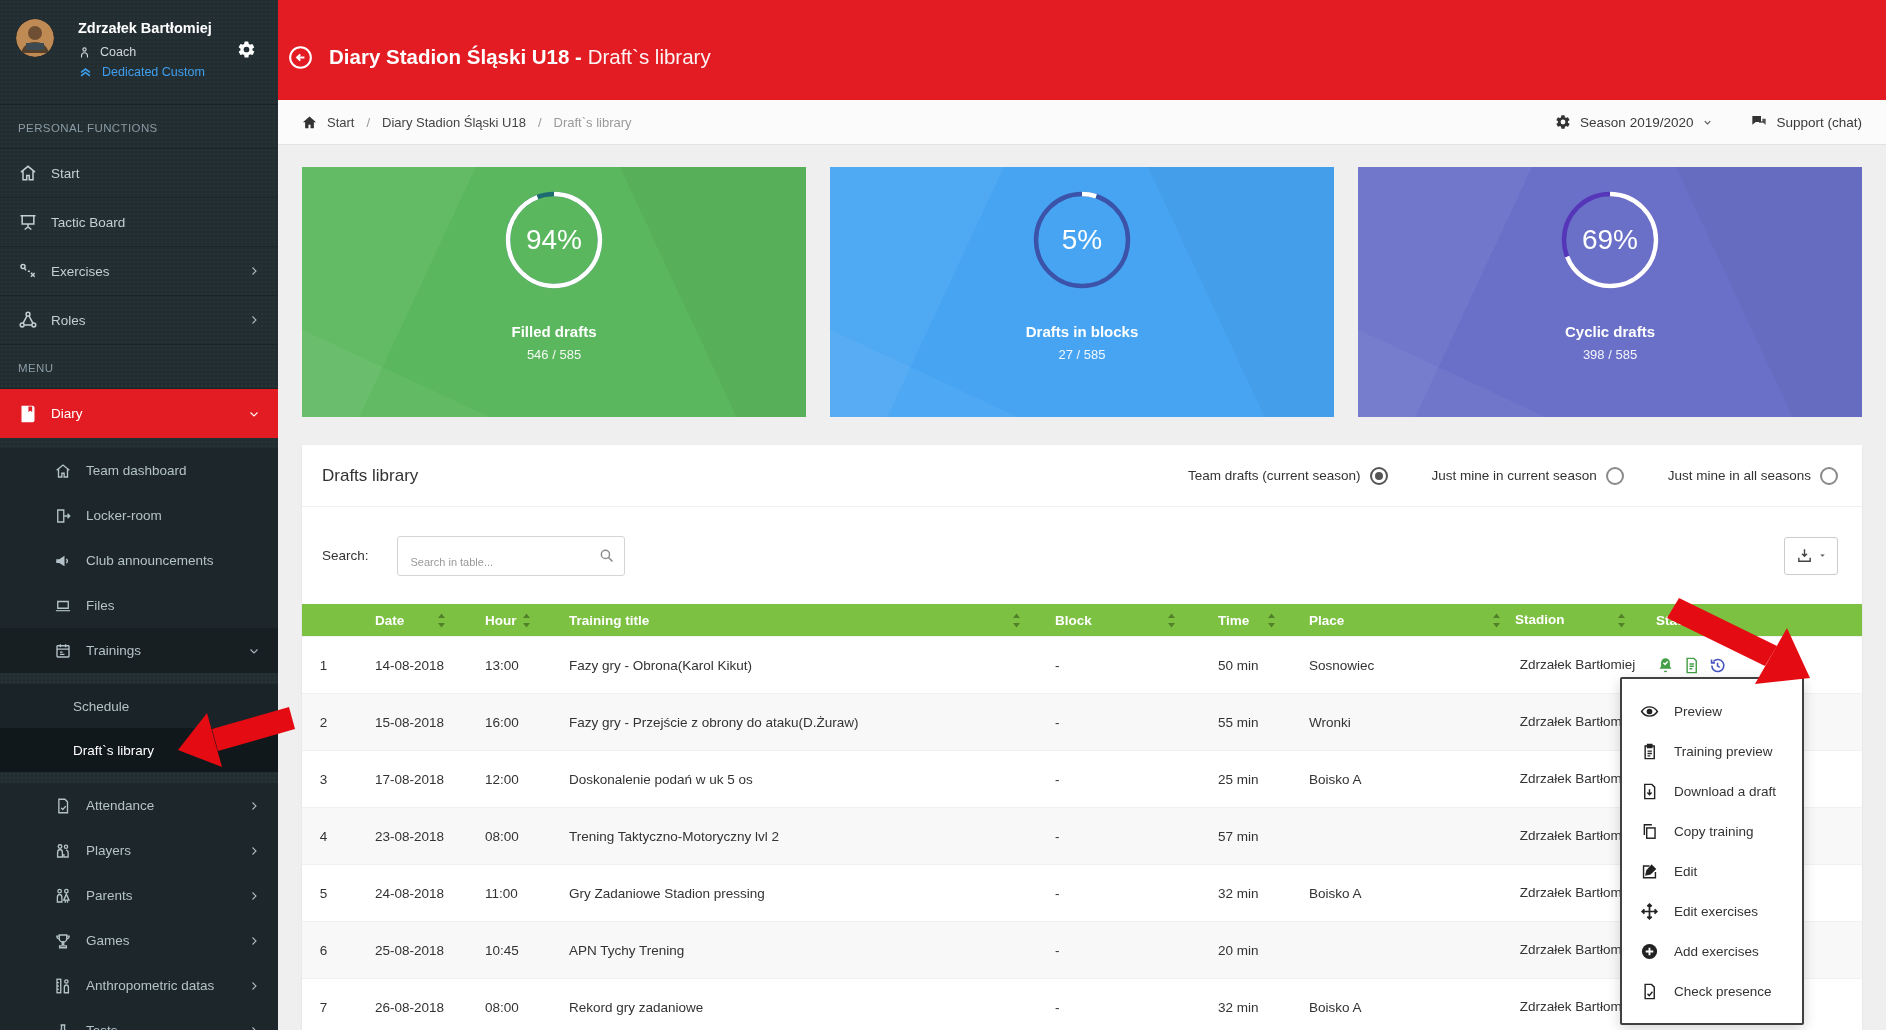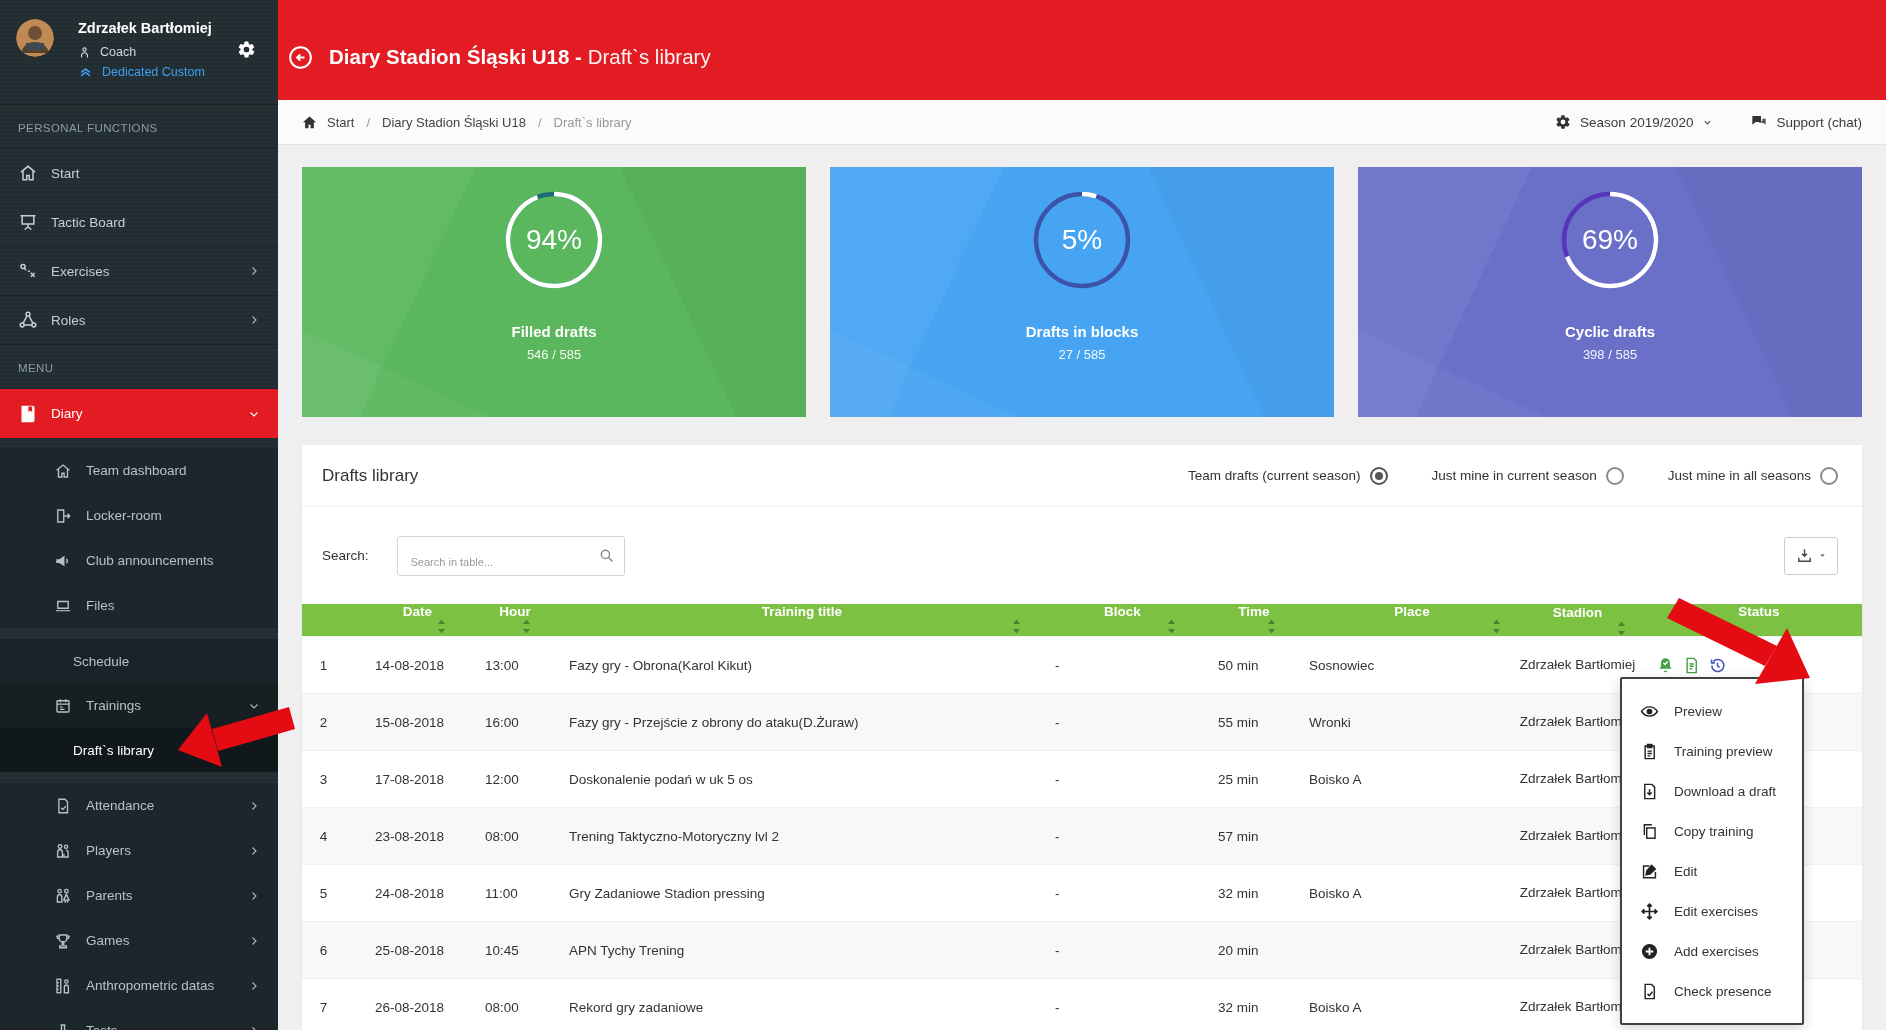--- a/index.html
+++ b/index.html
@@ -78,21 +78,21 @@
     font-size:11px;font-family:"Liberation Sans",sans-serif;color:#333;outline:none;}
   .search-box input::placeholder{color:#9a9a9a;}
   .search-box .ic{position:absolute;right:10px;top:11px;width:17px;height:17px;color:#8a8a8a;}
   .export-btn{margin-left:auto;width:54px;height:38px;border:1px solid #ccc;border-radius:3px;background:#fff;
     display:flex;align-items:center;justify-content:center;gap:5px;cursor:pointer;color:#444;}
   .export-btn .ic{width:17px;height:17px;}
   .export-btn .caret{width:9px;height:9px;color:#555;}
 
   
   .t-head{display:flex;background:#7dc142;height:32px;align-items:center;color:#fff;font-weight:bold;font-size:13.5px;}
-  .th{display:flex;align-items:center;height:100%;flex-direction:column;}
+  .th{display:flex;align-items:center;height:100%;}
   .th .sort{margin-left:auto;margin-right:14px;width:9px;height:15px;color:rgba(30,50,10,.45);flex:0 0 auto;}
   .t-row{display:flex;align-items:center;height:57px;border-top:1px solid #f1f1f1;font-size:13.5px;color:#333;background:#fff;}
   .t-row.even{background:#f8f8f8;}
   .td{overflow:hidden;white-space:nowrap;}
   .c0{width:43px;text-align:center;flex:0 0 auto;}
   .c1{width:115px;padding-left:30px;flex:0 0 auto;}
   .c2{width:85px;padding-left:25px;flex:0 0 auto;}
   .c3{width:490px;padding-left:24px;flex:0 0 auto;}
   .c4{width:155px;padding-left:20px;flex:0 0 auto;}
   .c5{width:100px;padding-left:28px;flex:0 0 auto;}
@@ -251,36 +251,36 @@
         </div>
         <div class="sb-item sub1">
           <span class="ic">
             <svg viewBox="0 0 24 24" fill="none" stroke="currentColor" stroke-width="1.8">
               <path d="M5 6h14v9H5z"></path>
               <path d="M2.5 17.5h19v1.5h-19z" fill="currentColor" stroke="none"></path>
             </svg>
           </span>
           <span class="sb-text">Files</span>
         </div>
+        <div class="sb-item sub1 hl">
+          <span class="ic">
+            <svg viewBox="0 0 24 24" fill="none" stroke="currentColor" stroke-width="1.8">
+              <rect x="4" y="5" width="16" height="15" rx="1"></rect>
+              <path d="M4 9.5h16M8.5 3v4M15.5 3v4M8 13.5h3.5M8 16.5h6"></path>
+            </svg>
+          </span>
+          <span class="sb-text">Trainings</span>
+          <span class="chev">
+            <svg viewBox="0 0 24 24" fill="none" stroke="currentColor" stroke-width="1.8">
+              <path d="m5 9 7 7 7-7" stroke-width="2.2"></path>
+            </svg>
+          </span>
+        </div>
         <div class="sb-item sub2" style="margin-top: 11px;">
           <span class="sb-text">Schedule</span>
-        </div>
-        <div class="sb-item sub1 hl">
-          <span class="ic">
-            <svg viewBox="0 0 24 24" fill="none" stroke="currentColor" stroke-width="1.8">
-              <rect x="4" y="5" width="16" height="15" rx="1"></rect>
-              <path d="M4 9.5h16M8.5 3v4M15.5 3v4M8 13.5h3.5M8 16.5h6"></path>
-            </svg>
-          </span>
-          <span class="sb-text">Trainings</span>
-          <span class="chev">
-            <svg viewBox="0 0 24 24" fill="none" stroke="currentColor" stroke-width="1.8">
-              <path d="m5 9 7 7 7-7" stroke-width="2.2"></path>
-            </svg>
-          </span>
         </div>
         <div class="sb-item sub2 selected">
           <span class="sb-text">Draft`s library</span>
         </div>
         <div class="sb-item sub1" style="margin-top: 11px;">
           <span class="ic">
             <svg viewBox="0 0 24 24" fill="none" stroke="currentColor" stroke-width="1.8">
               <path d="M6.5 3h8l3.5 3.5V21H6.5z"></path>
               <path d="m9.5 14.5 2.2 2.2 4-4.5"></path>
             </svg>

